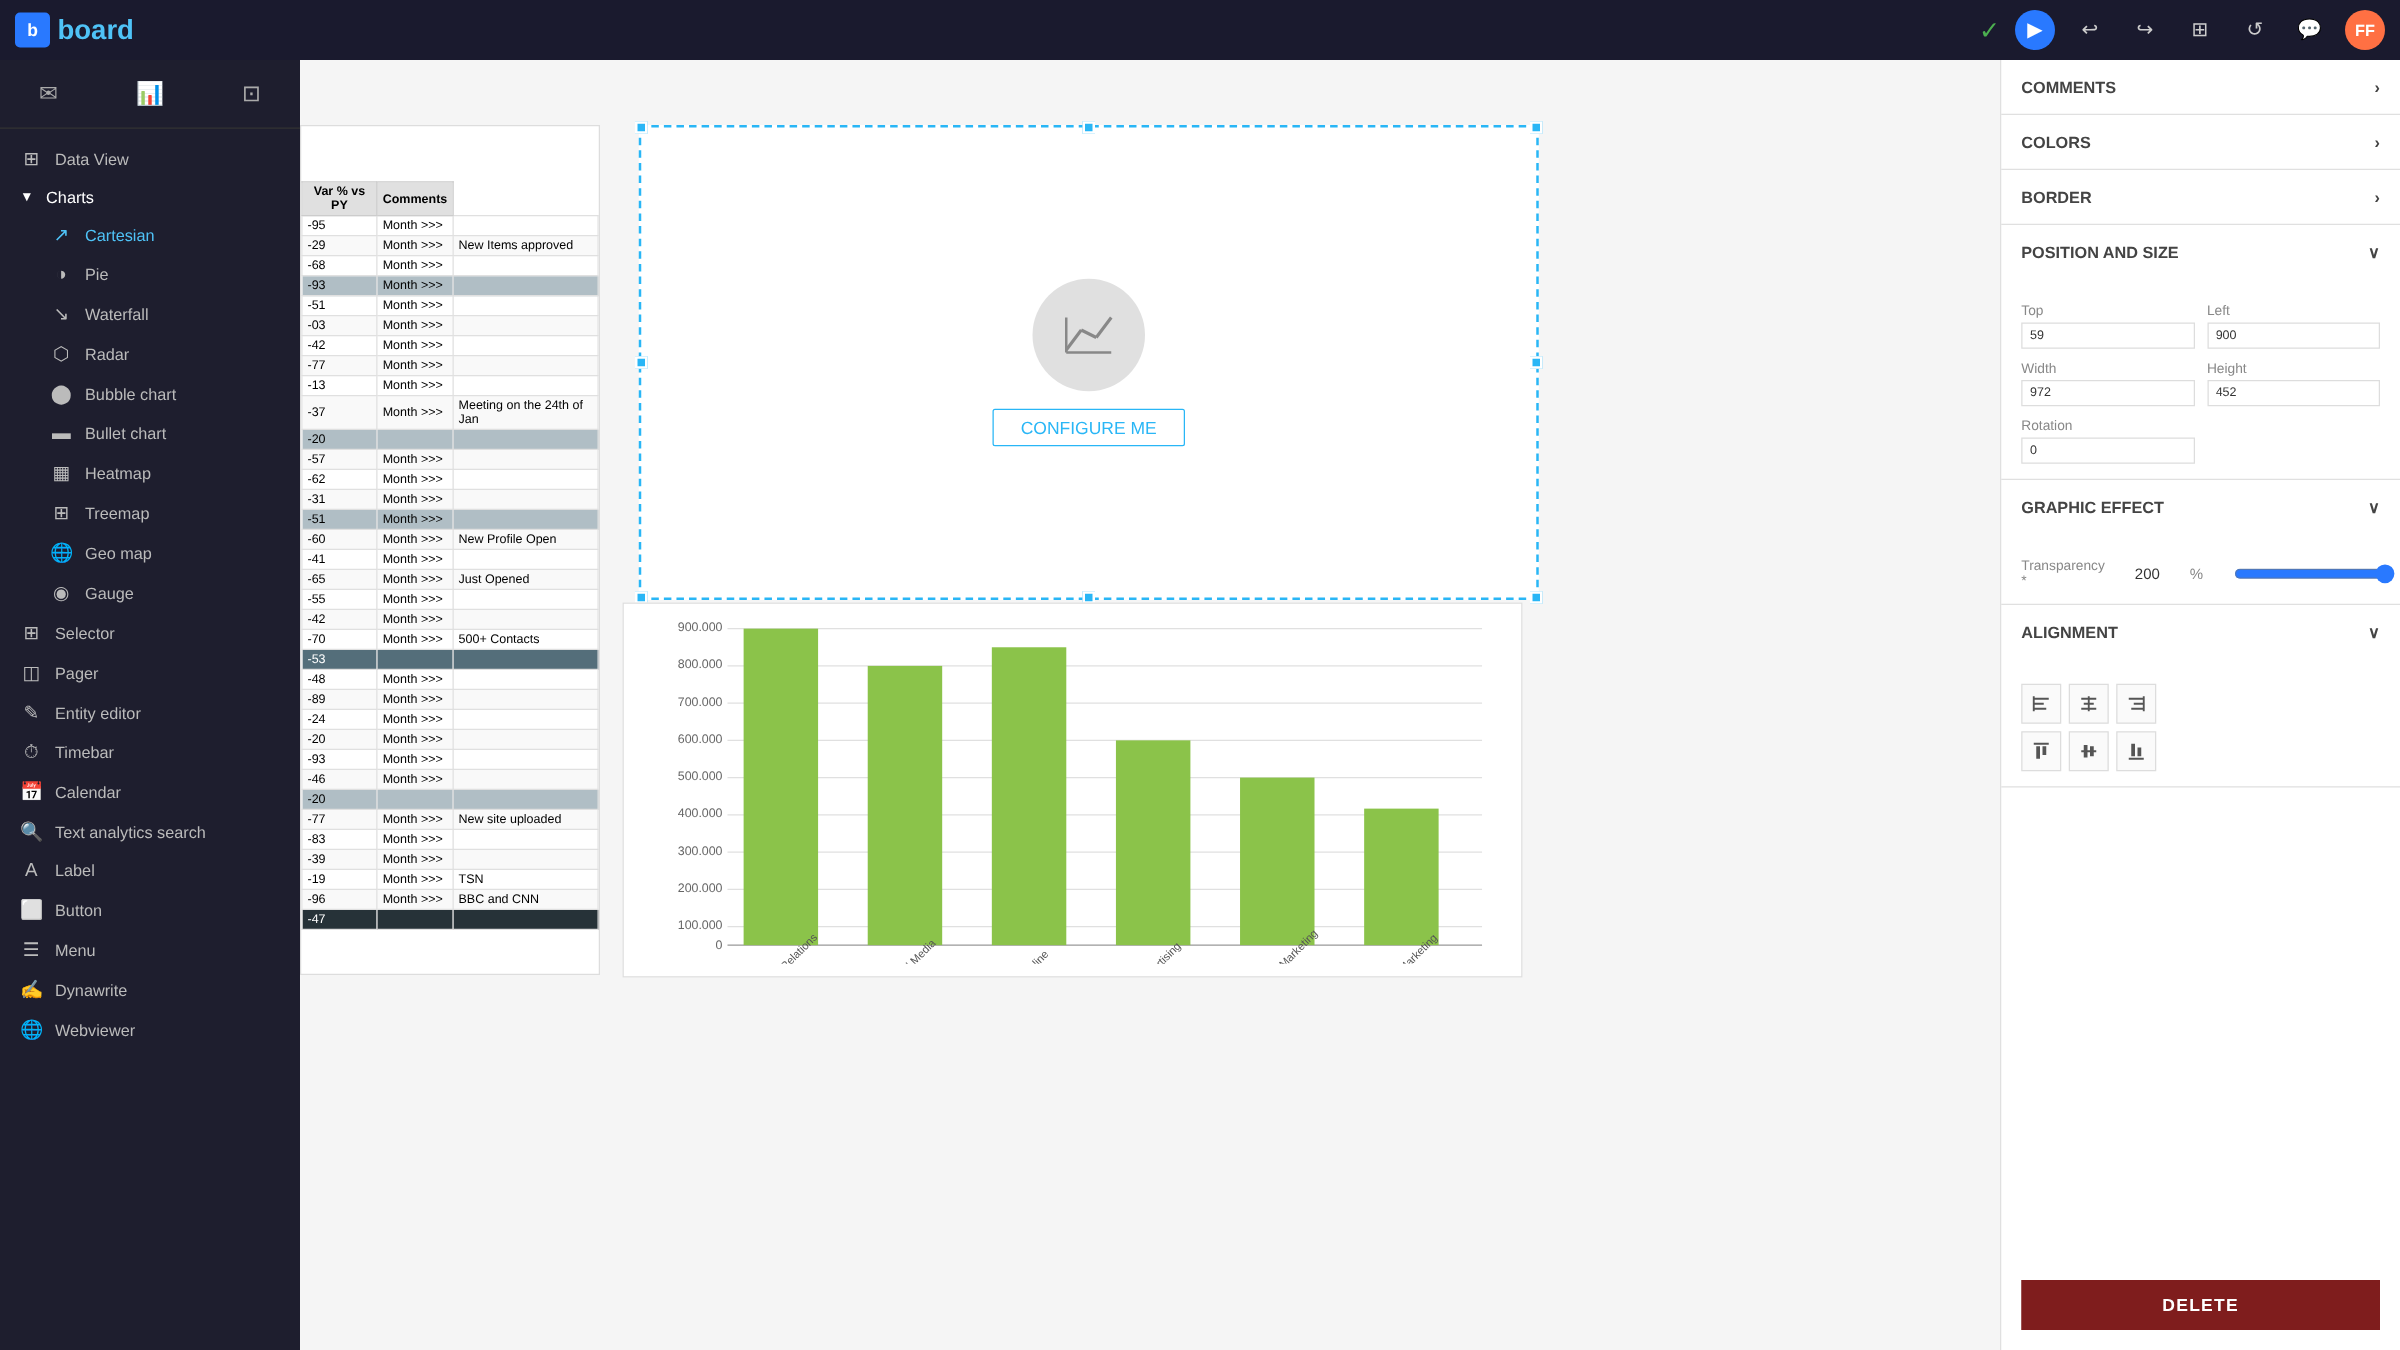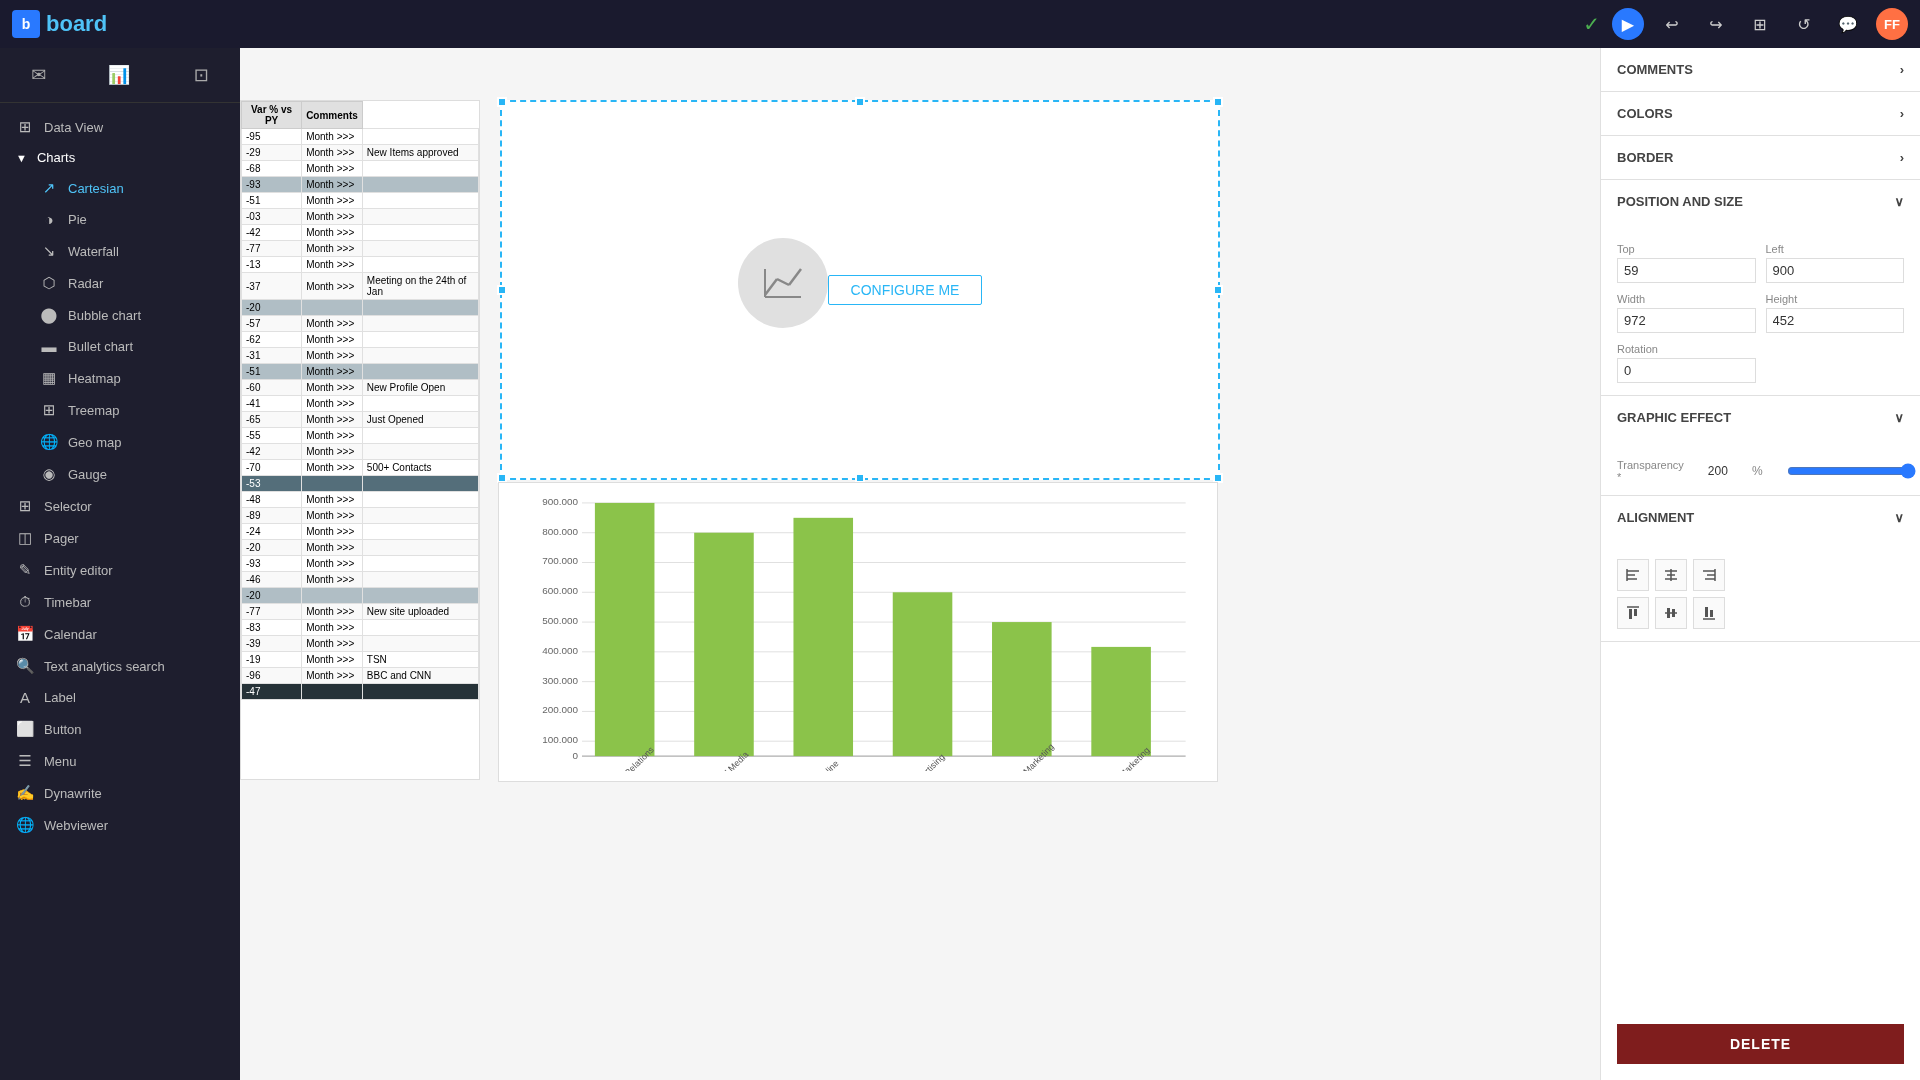--- a/index.html
+++ b/index.html
@@ -82,20 +82,21 @@
       width: 240px;
       height: 680px;
       background: white;
       overflow: hidden;
       border: 1px solid #ddd;
     }
     .data-table {
       width: 100%;
       font-size: 10px;
       border-collapse: collapse;
+      margin-top: 44px;
     }
     .data-table th {
       background: #e0e0e0;
       border: 1px solid #ccc;
       padding: 2px 4px;
       text-align: center;
       font-weight: 600;
       font-size: 10px;
     }
     .data-table td {
@@ -104,28 +105,28 @@
       font-size: 10px;
     }
     .data-table tr:nth-child(even) td { background: #f9f9f9; }
     .data-table tr.dark td { background: #b0bec5; }
     .data-table tr.dark2 td { background: #546e7a; color: white; }
     .data-table tr.black td { background: #263238; color: white; }
 
     
     .chart-widget-configure {
       position: absolute;
-      left: 260px;
+      left: 271px;
       top: 52px;
       width: 720px;
       height: 380px;
       background: white;
       border: 2px dashed #29b6f6;
       display: flex;
-      flex-direction: row;
+      flex-direction: column;
       align-items: center;
       justify-content: center;
     }
     .configure-icon-circle {
       width: 90px;
       height: 90px;
       border-radius: 50%;
       background: #e0e0e0;
       display: flex;
       align-items: center;
@@ -193,21 +194,21 @@
       display: grid;
       grid-template-columns: 1fr 1fr;
       gap: 10px;
       margin-top: 8px;
     }
     .pos-field label { font-size: 11px; color: #888; display: block; margin-bottom: 3px; }
     .pos-field input {
       width: 100%;
       border: 1px solid #ddd;
       padding: 4px 6px;
-      font-size: 13px;
+      font-size: 10px;
       color: #333;
     }
 
     
     .transparency-row { display: flex; align-items: center; gap: 24px; margin-top: 8px; }
     .transparency-label { font-size: 11px; color: #888; }
     .transparency-val { font-size: 12px; color: #333; width: 30px; }
     .transparency-pct { font-size: 12px; color: #888; }
     .transparency-slider { flex: 1; accent-color: #2979ff; }
 

